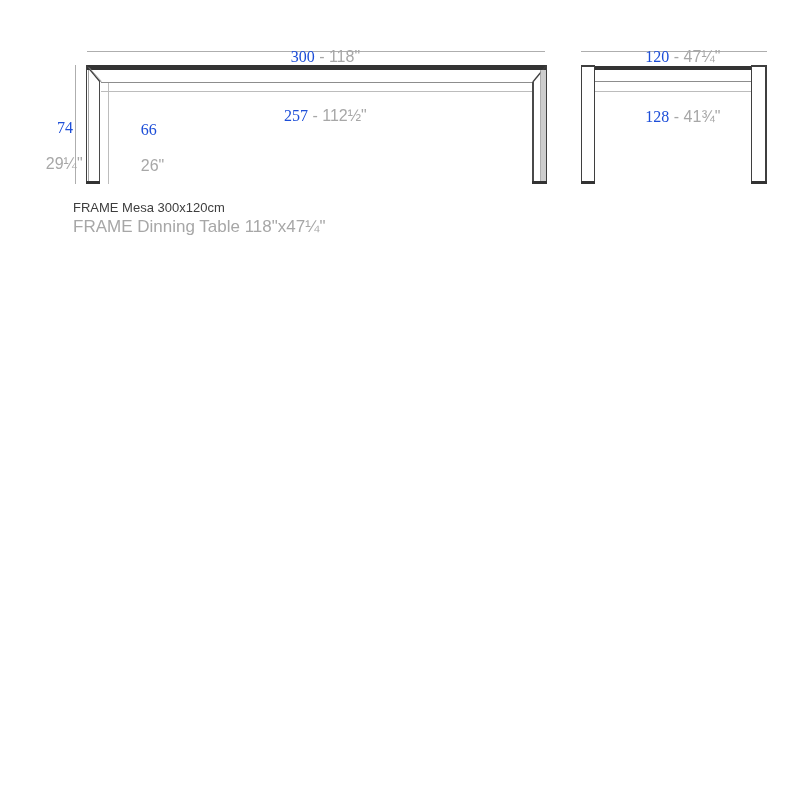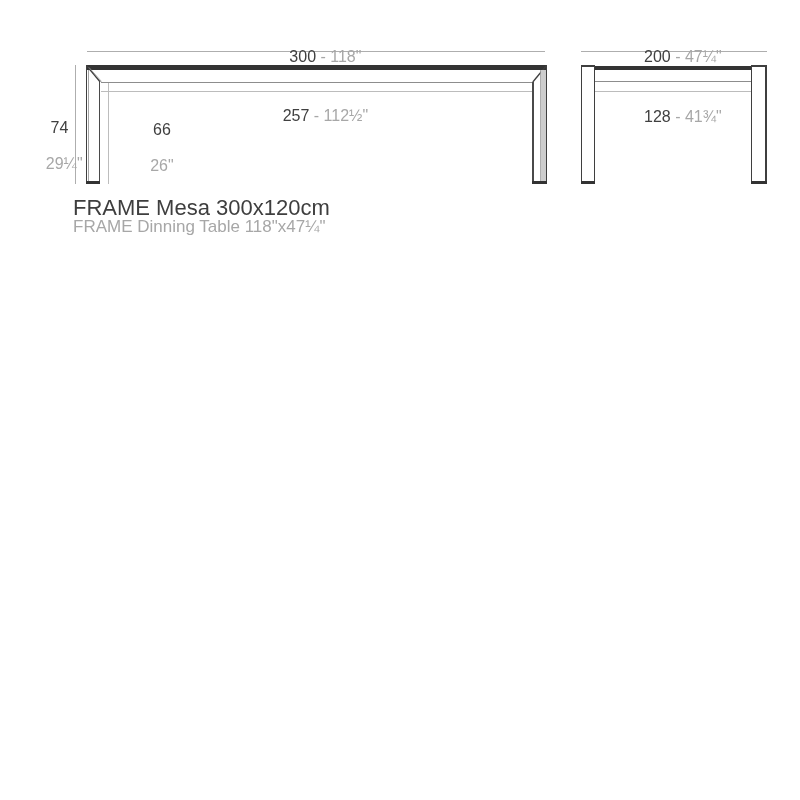--- a/index.html
+++ b/index.html
@@ -1,26 +1,26 @@
 <!DOCTYPE html>
 <html><head>
 <meta charset="utf-8">
 <style>
   html,body{margin:0;padding:0;background:#ffffff;}
   .canvas{
     position:relative;width:800px;height:800px;background:#ffffff;overflow:hidden;
     font-family:"Liberation Sans","DejaVu Sans",sans-serif;
   }
-  .label{position:absolute;font-size:16px;line-height:16px;white-space:pre;text-align:center;}
+  .label{position:absolute;font-size:16px;line-height:16px;white-space:pre;}
   .label.center{text-align:center;}
-  .label.right{text-align:center;}
-  .dark{color:#404040;}
+  .label.right{text-align:right;}
+  .dark{color:#1d4ed8;font-family:Liberation Serif, serif;}
   .light{color:#a7a7a7;}
   .stack{line-height:18px;}
-  .caption1{position:absolute;left:73px;top:198px;font-size:22px;line-height:19px;color:#3e3e3e;white-space:pre;}
+  .caption1{position:absolute;left:73px;top:198px;font-size:13px;line-height:19px;color:#3e3e3e;white-space:pre;}
   .caption2{position:absolute;left:73px;top:217px;font-size:17px;line-height:19px;color:#a7a7a7;white-space:pre;}
   svg{position:absolute;left:0;top:0;}
   .crisp{shape-rendering:crispEdges;}
 </style>
 </head>
 <body>
 
 <div class="canvas">
 
   <svg width="800" height="800" viewBox="0 0 800 800">
@@ -83,21 +83,21 @@
     <span class="dark">74</span><br>
     <span class="light">29¼"</span>
   </div>
 
   <div class="label stack" style="left:123px;top:103px;width:60px;">
     <span class="dark">66</span><br>
     <span class="light">26"</span>
   </div>
 
   <div class="label center" style="left:582px;top:33px;width:184px;">
-    <span class="dark">200</span><span class="light"> - 47¼"</span>
+    <span class="dark">120</span><span class="light"> - 47¼"</span>
   </div>
 
   <div class="label center" style="left:582px;top:93px;width:184px;">
     <span class="dark">128</span><span class="light"> - 41¾"</span>
   </div>
 
   <div class="caption1">FRAME Mesa 300x120cm</div>
   <div class="caption2">FRAME Dinning Table 118"x47¼"</div>
 
 </div>

